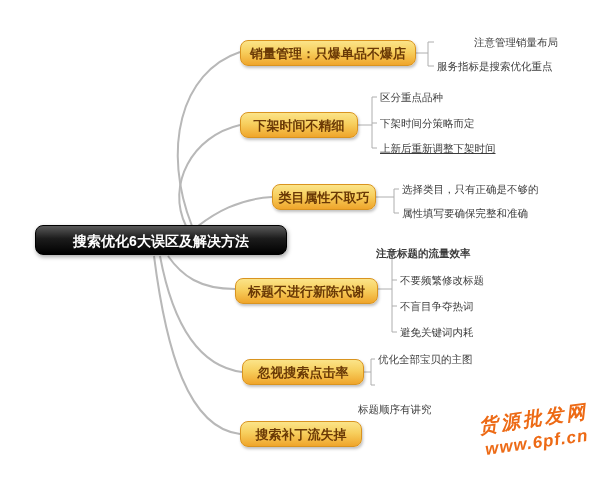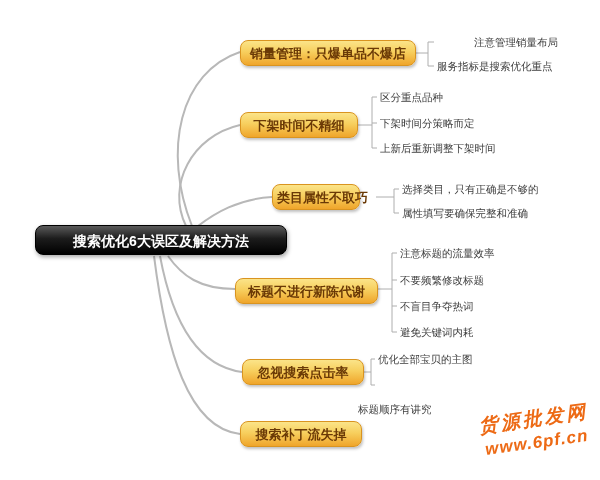--- a/index.html
+++ b/index.html
@@ -21,33 +21,33 @@
   .node{
     position:absolute;height:26px;line-height:25px;text-align:center;
     background:linear-gradient(#fbe489 0%,#f7cf5e 45%,#efa52b 100%);
     border:1px solid #d99420;border-radius:8px;
     color:#6a3906;font-size:13px;font-weight:bold;
     box-shadow:1px 2px 3px rgba(0,0,0,.25);
     box-sizing:border-box;white-space:nowrap;padding:0 4px;
   }
   #b1{left:240px;top:40px;width:176px;}
   #b2{left:240px;top:112px;width:118px;}
-  #b3{left:272px;top:184px;width:88px;}
+  #b3{left:272px;top:184px;width:104px;}
   #b4{left:235px;top:278px;width:143px;}
   #b5{left:242px;top:359px;width:122px;}
   #b6{left:240px;top:421px;width:122px;}
 
   
   .sub{
     position:absolute;font-size:10.5px;color:#3c3c3c;line-height:11px;white-space:nowrap;
   }
   #s1a{left:437px;top:37px;margin-left:37px;} #s1b{left:437px;top:61px;text-align:right;}
-  #s2a{left:380px;top:92px;} #s2b{left:380px;top:118px;} #s2c{left:380px;top:143px;}
+  #s2a{left:380px;top:92px;} #s2b{left:380px;top:118px;} #s2c{left:380px;top:143px;text-decoration:underline;}
   #s3a{left:402px;top:184px;} #s3b{left:402px;top:208px;}
-  #s4a{left:400px;top:248px;} #s4b{left:400px;top:275px;} #s4c{left:400px;top:301px;} #s4d{left:400px;top:327px;}
+  #s4a{left:376px;top:248px;font-weight:bold;} #s4b{left:400px;top:275px;} #s4c{left:400px;top:301px;} #s4d{left:400px;top:327px;}
   #s5a{left:378px;top:354px;} #s5b{left:358px;top:380px;margin-top:24px;}
 
   
   .watermark{
     position:absolute;left:468px;top:406px;width:134px;text-align:center;
     transform:rotate(-8deg);color:#ed6a15;font-weight:bold;font-style:italic;
   }
   .watermark .wm1{font-size:19px;letter-spacing:3px;line-height:26px;white-space:nowrap;}
   .watermark .wm2{font-size:17px;letter-spacing:1px;line-height:22px;white-space:nowrap;}
 </style>

